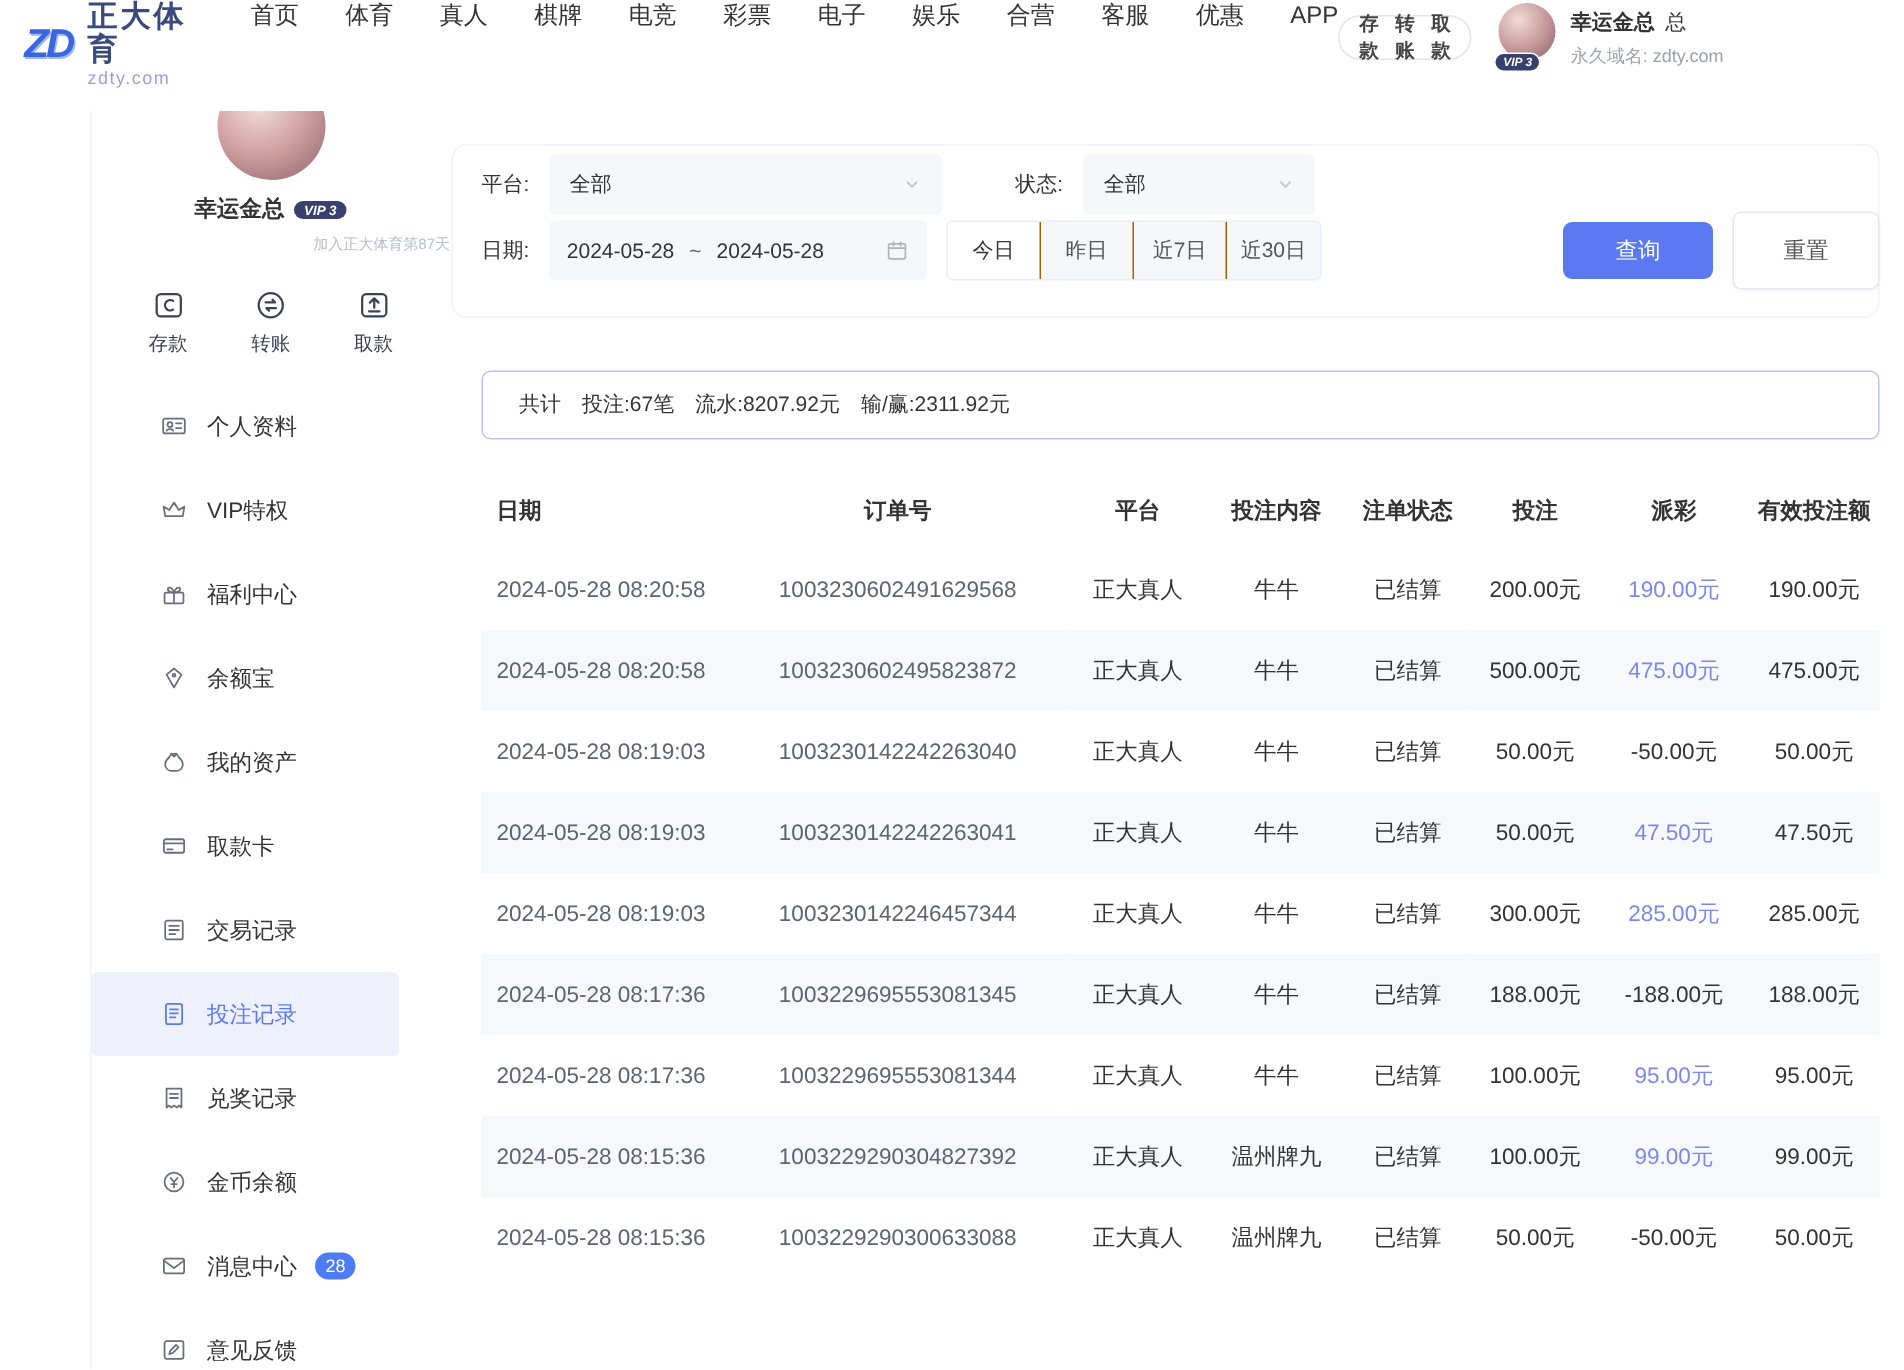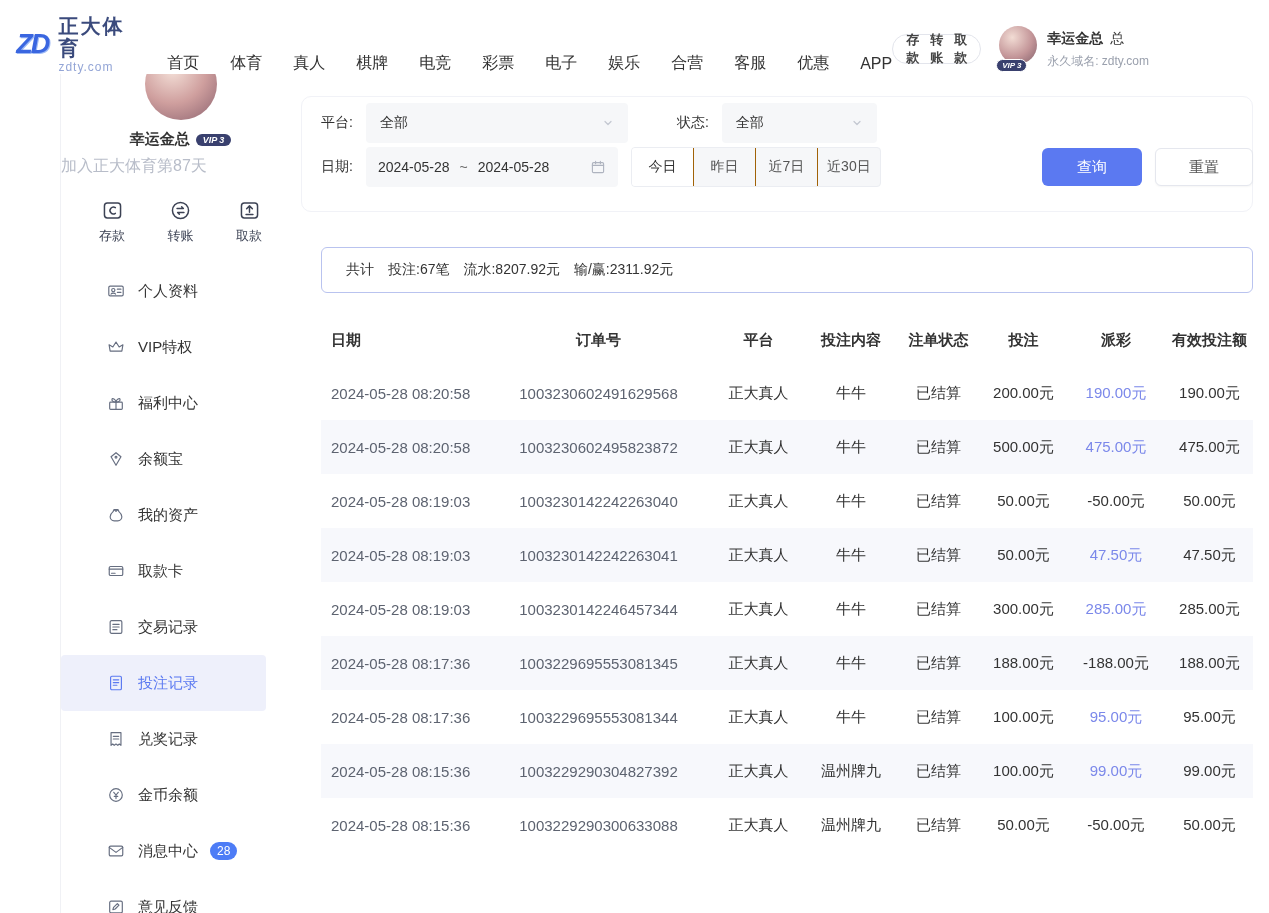--- a/index.html
+++ b/index.html
@@ -1,21 +1,21 @@
 <!DOCTYPE html>
 <html style="--primary: #5b79f1; --payout-positive: #7b88ea; --badge: #4d7cf6; --brand-navy: #3a4a7c;"><head>
 <meta charset="utf-8">
 <style>
   *{margin:0;padding:0;box-sizing:border-box;}
   html,body{width:1269px;height:913px;overflow:hidden;background:#fff;
     font-family:"Liberation Sans","DejaVu Sans",sans-serif;color:#333;position:relative;}
   svg{display:block;}
 
   
-  .topbar{position:absolute;left:0;top:0;width:1138px;height:74px;display:flex;align-items:flex-end;background:#fff;z-index:5;}
+  .topbar{position:absolute;left:0;top:0;width:1138px;height:74px;display:flex;align-items:flex-start;background:#fff;z-index:5;}
   .brand{display:flex;align-items:center;margin-left:14px;cursor:pointer;}
   .logo{width:48px;height:46px;display:flex;align-items:center;justify-content:center;margin-right:8px;}
   .logo-text{font-style:italic;font-weight:700;font-size:27px;letter-spacing:-2px;color:#3a66e0;
     text-shadow:1px 1px 0 #9db9f5;}
   .brand-text .bn{font-size:20px;font-weight:700;color:#3a4a7c;letter-spacing:2px;line-height:1.1;}
   .brand-text .bd{font-size:12px;color:#93a5d6;margin-top:1px;letter-spacing:1px;}
   .main-nav{display:flex;gap:31px;margin-left:42px;align-items:center;}
   .nav-item{font-size:16px;color:#333;cursor:pointer;white-space:nowrap;}
   .topbar-right{margin-left:auto;display:flex;align-items:center;}
   .wallet-pill{display:flex;gap:11px;border:1px solid #e3e5ec;border-radius:16px;height:30px;
@@ -34,21 +34,21 @@
 
   
   .sidebar{position:absolute;left:60px;top:74px;width:240px;height:839px;background:#fff;
     border-left:1px solid #f0f1f5;}
   .side-avatar{width:72px;height:72px;border-radius:50%;margin:-26px auto 0;
     background:radial-gradient(circle at 38% 30%,#f4e0d8,#cf9f9e 50%,#8a616e);}
   .profile-name-row{display:flex;justify-content:center;align-items:center;margin-top:10px;gap:6px;}
   .profile-name{font-size:15px;font-weight:700;color:#333;}
   .vip-badge{background:#39406e;color:#fff;font-size:9px;font-style:italic;font-weight:700;
     padding:1px 7px;border-radius:8px;}
-  .join-text{text-align:left;font-size:16px;color:#b8bdc9;margin-top:7px;}
+  .join-text{text-align:right;font-size:10px;color:#b8bdc9;margin-top:7px;}
   .quick-row{display:flex;justify-content:space-between;padding:0 38px;margin-top:22px;}
   .quick{display:flex;flex-direction:column;align-items:center;gap:5px;font-size:13px;color:#3c4254;cursor:pointer;}
   .quick svg{color:#3c4254;}
   .side-menu{margin-top:18px;}
   .menu-item{width:205px;height:56px;display:flex;align-items:center;padding-left:46px;cursor:pointer;
     border-radius:4px;color:#333;}
   .menu-item svg{color:#666e80;flex:none;}
   .mi-label{font-size:15px;margin-left:13px;}
   .menu-item.active{background:#eef0fb;}
   .menu-item.active svg,.menu-item.active .mi-label{color:var(--primary,#5b79f1);}
@@ -73,21 +73,21 @@
   .datebox .dsep{margin:0 10px;color:#666;}
   .datebox svg{margin-left:auto;color:#aeb3bf;}
   .range-group{display:flex;margin-left:13px;border:1px solid #ebedf2;border-radius:4px;overflow:hidden;
     height:40px;background:#f6f7f9;}
   .range-btn{width:62px;height:100%;border:none;background:transparent;font-size:14px;color:#555;
     cursor:pointer;border-right:1px solid #a16207;font-family:inherit;}
   .range-btn:last-child{border-right:none;}
   .range-btn.active{background:#fff;color:#333;}
   .btn-search{margin-left:auto;width:100px;height:38px;background:var(--primary,#5b79f1);color:#fff;
     border:none;border-radius:6px;font-size:15px;cursor:pointer;font-family:inherit;}
-  .btn-reset{margin-left:13px;width:98px;height:38px;background:#fff;color:#555;border:1px solid #e5e7ee;
+  .btn-reset{margin-left:13px;width:98px;height:52px;background:#fff;color:#555;border:1px solid #e5e7ee;
     border-radius:6px;font-size:15px;cursor:pointer;font-family:inherit;box-shadow:0 1px 2px rgba(0,0,0,.04);}
 
   .summary-bar{position:absolute;left:0;top:173px;width:932px;height:46px;border:1px solid #b9c3ef;
     border-radius:6px;display:flex;align-items:center;padding:0 24px;font-size:14px;color:#333;gap:14px;background:#fff;}
 
   .records{position:absolute;left:0;top:241px;width:932px;border-collapse:collapse;table-layout:fixed;}
   .records th{height:51px;font-size:15px;font-weight:700;color:#333;text-align:center;background:#fff;}
   .records td{height:54px;font-size:15px;color:#333;text-align:center;}
   .records .c0{width:165px;text-align:left;padding-left:10px;}
   .records .c1{width:225px;}

